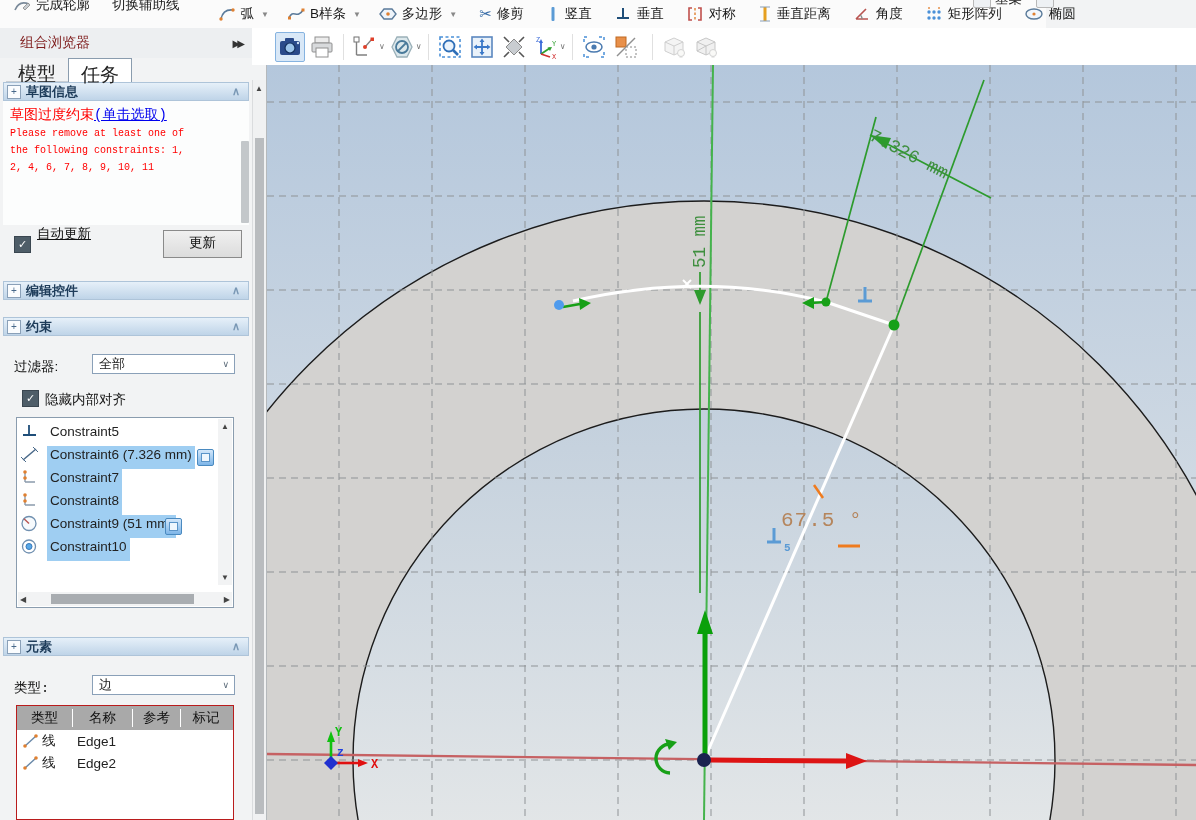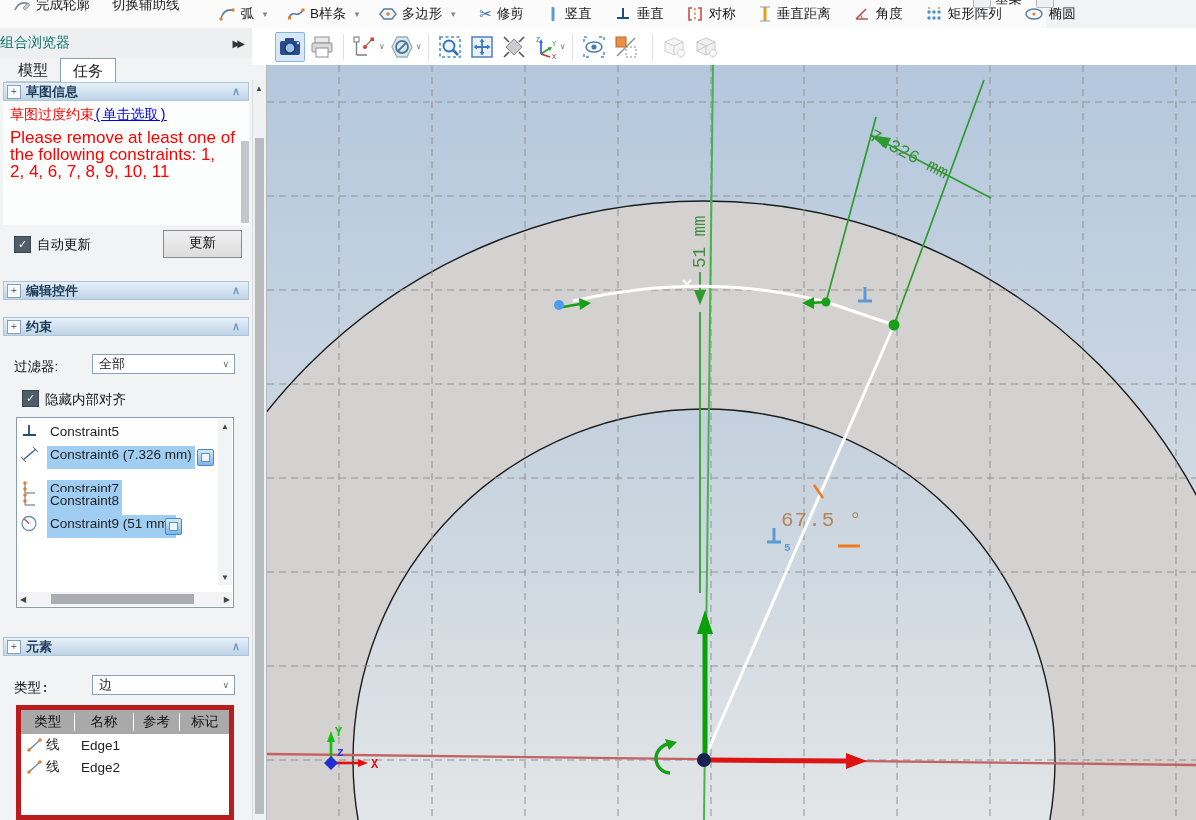--- a/index.html
+++ b/index.html
@@ -12,49 +12,49 @@
   .tb1 .item span.lbl{font-size:13.5px;color:#1a1a1a;}
   .tb1 .cut{position:relative;top:-9px;}
   .tb1 .sep{width:1px;height:22px;background:#d8d8d8;margin:0 2px;}
   .caret{font-size:8px;color:#888;margin-left:2px;}
   .t1-partial{position:absolute;top:-10px;right:24px;display:flex;align-items:center;gap:4px;}
   .t1-partial2{position:absolute;top:-10px;right:-8px;}
   .pbox{width:16px;height:16px;border:1px solid #b8b8b8;background:#eef1f4;border-radius:2px;}
   
   .tb2-left{position:absolute;left:0;top:28px;width:252px;height:30px;background:#edeff1;
             display:flex;align-items:center;}
-  .tb2-left .ttl{margin-left:0;font-size:14px;color:#0f766e;}
+  .tb2-left .ttl{margin-left:20px;font-size:14px;color:#7f1d1d;}
   .tb2-left .chv{position:absolute;right:10px;font-size:10px;color:#333;letter-spacing:-3px;}
   .tb2-right{position:absolute;left:252px;top:28px;width:944px;height:37px;background:#ffffff;
              display:flex;align-items:center;padding-left:22px;box-sizing:border-box;}
   .tbtn{width:30px;height:30px;display:flex;align-items:center;justify-content:center;margin:0 1px;}
   .tbtn.pressed{background:#d9e8f7;border:1px solid #86b3e0;border-radius:2px;width:28px;height:28px;}
   .tbtn.dis{opacity:.65;}
   .tb2-right .sep{width:1px;height:26px;background:#e0e0e0;margin:0 5px;}
   .dd{font-size:8px;color:#777;margin:0 1px 0 -2px;}
   
   .panel{position:absolute;left:0;top:58px;width:252px;height:762px;background:#f2f3f4;}
   .tabs{position:absolute;left:6px;top:0;height:24px;display:flex;}
-  .tab{padding:3px 12px 2px;font-size:15px;color:#222;}
+  .tab{padding:3px 12px 2px;font-size:19px;color:#222;}
   .tab.active{background:#fff;border:1px solid #8a9cae;border-bottom:none;position:relative;z-index:2;}
   .tab.inactive{border-bottom:1px solid #c9ced3;}
   .sechdr{position:absolute;left:3px;width:246px;height:19px;
           background:linear-gradient(#e6f0f9,#bfd4e8);border:1px solid #aec4d9;box-sizing:border-box;
           display:flex;align-items:center;overflow:hidden;}
   .sechdr .plus{width:12px;height:12px;background:#fafcfe;border:1px solid #8aa0b8;margin:0 5px 0 3px;
           font-size:10px;line-height:11px;text-align:center;color:#47688a;}
   .sechdr .htxt{font-weight:bold;font-size:13px;color:#1e3c5a;}
   .sechdr .col{position:absolute;right:8px;color:#7a98b5;font-size:11px;font-weight:bold;}
   .content1{position:absolute;left:3px;top:43px;width:246px;height:124px;background:#fcfdfd;}
   .warnline{position:absolute;left:7px;top:5px;font-size:14px;white-space:nowrap;
             font-family:Liberation Mono, monospace;}
   .warnline .red{color:#ff0000;}
   .warnline a{color:#0000ee;text-decoration:underline;cursor:pointer;}
-  .warntxt{position:absolute;left:7px;font-size:17px;color:#ff0000;white-space:nowrap;
-           font-family:Liberation Sans, sans-serif;}
+  .warntxt{position:absolute;left:7px;font-size:10px;color:#ff0000;white-space:nowrap;
+           font-family:Liberation Mono, monospace;}
   .mini-scroll{position:absolute;left:238px;top:40px;width:8px;height:82px;background:#c3c7ca;border-radius:1px;}
   .chk{position:absolute;width:15px;height:15px;background:#4e5d68;border:1px solid #3a4650;
        color:#fff;font-size:11px;line-height:14px;text-align:center;}
   .lab{position:absolute;font-size:13.5px;color:#111;}
   .btn{position:absolute;width:77px;height:26px;background:linear-gradient(#f0f0f0,#dcdcdc);
        border:1px solid #8a8a8a;font-size:13.5px;text-align:center;line-height:24px;color:#111;}
   .ddl{position:absolute;height:20px;background:#fff;border:1px solid #8aa0b8;box-sizing:border-box;
        font-size:13px;display:flex;align-items:center;padding-left:6px;}
   .ddl .v{flex:1;}
   .ddl .c{color:#5a6a78;font-size:9px;margin-right:5px;}
@@ -70,21 +70,21 @@
   .editbtn:after{content:"";position:absolute;left:3px;top:3px;width:7px;height:7px;background:#eef6fd;border:1px solid #5a94c8;}
   .vscr{position:absolute;right:1px;top:1px;width:14px;height:166px;background:#f2f3f4;
         display:flex;flex-direction:column;justify-content:space-between;align-items:center;}
   .vscr span{font-size:8px;color:#444;padding:3px 0;}
   .hscr{position:absolute;left:1px;bottom:1px;width:214px;height:14px;background:#f2f3f4;}
   .hscr .lb{position:absolute;left:2px;top:3px;font-size:8px;color:#444;}
   .hscr .rb{position:absolute;right:2px;top:3px;font-size:8px;color:#444;}
   .hscr .thumb{position:absolute;left:33px;top:2px;width:143px;height:10px;background:#a9adb1;}
   
   .etable{position:absolute;left:16px;top:647px;width:218px;height:115px;background:#fff;
-          border:5px solid #b91c1c;box-sizing:border-box;}
+          border:1px solid #b91c1c;box-sizing:border-box;}
   .ethead{display:flex;height:24px;background:#a9a9a9;align-items:center;}
   .ethead div{font-size:13.5px;color:#111;text-align:center;border-right:1px solid #fff;box-sizing:border-box;}
   .etrow{display:flex;height:22px;align-items:center;}
   .eticon{width:18px;margin-left:5px;flex:none;}
   .ettype{font-size:13.5px;width:34px;margin-left:2px;}
   .etname{font-size:13.5px;margin-left:1px;}
   
   .pscroll{position:absolute;left:252px;top:80px;width:14px;height:740px;background:#f0f1f2;
            border-left:1px solid #dadcde;}
   .pscroll .up{position:absolute;top:4px;left:2px;font-size:8px;color:#444;}
@@ -334,21 +334,21 @@
     <div class="warnline">
       <span class="red">草图过度约束</span><a>(单击选取)</a>
     </div>
     <div class="warntxt" style="top:27px;">Please remove at least one of</div>
     <div class="warntxt" style="top:44px;">the following constraints: 1,</div>
     <div class="warntxt" style="top:61px;">2, 4, 6, 7, 8, 9, 10, 11</div>
     <div class="mini-scroll"></div>
   </div>
 
   <div class="chk" style="left:14px;top:178px;">✓</div>
-  <div class="lab" style="left:37px;top:178px;">自动更新</div>
+  <div class="lab" style="left:37px;top:167px;text-decoration:underline;">自动更新</div>
   <div class="btn" style="left:163px;top:172px;">更新</div>
 
   <div class="sechdr" style="top:223px;">
     <span class="plus">+</span>
     <span class="htxt">编辑控件</span>
     <span class="col">∧</span>
   </div>
 
   <div class="sechdr" style="top:259px;">
     <span class="plus">+</span>
@@ -373,21 +373,21 @@
       <span class="ctext">Constraint5</span>
     </div>
     <div class="crow" style="top:28px;">
       <svg class="cicon" viewBox="0 0 20 17">
           <path d="M3,14 L16,3" stroke="#4a6a8a" stroke-width="1.5"></path>
           <path d="M1,11 L6,16 M13,1 L18,6" stroke="#4a6a8a" stroke-width="1"></path>
         </svg>
       <span class="ctext sel">Constraint6 (7.326 mm)</span>
       <span class="editbtn" style="left:180px;"></span>
     </div>
-    <div class="crow" style="top:62px;text-decoration:underline;">
+    <div class="crow" style="top:51px;">
       <svg class="cicon" viewBox="0 0 20 17">
           <path d="M5,2 V13 M5,13 H15" stroke="#8a9aac" stroke-width="1.4" fill="none"></path>
           <circle cx="5" cy="3" r="1.8" fill="#e08030"></circle>
           <circle cx="5" cy="9" r="1.8" fill="#e08030"></circle>
         </svg>
       <span class="ctext sel">Constraint7</span>
     </div>
     <div class="crow" style="top:74px;">
       <svg class="cicon" viewBox="0 0 20 17">
           <path d="M5,2 V13 M5,13 H15" stroke="#8a9aac" stroke-width="1.4" fill="none"></path>
@@ -396,20 +396,27 @@
         </svg>
       <span class="ctext sel">Constraint8</span>
     </div>
     <div class="crow" style="top:97px;">
       <svg class="cicon" viewBox="0 0 20 17">
           <circle cx="9" cy="8.5" r="7" fill="#f6fafd" stroke="#7090b0" stroke-width="1.3"></circle>
           <path d="M9,8.5 L4,3.8" stroke="#b85450" stroke-width="1.4"></path>
         </svg>
       <span class="ctext sel">Constraint9 (51 mm)</span>
       <span class="editbtn" style="left:148px;"></span>
+    </div>
+    <div class="crow" style="top:120px;">
+      <svg class="cicon" viewBox="0 0 20 17">
+          <circle cx="9" cy="8.5" r="6.5" fill="#fff" stroke="#7090b0" stroke-width="1.3"></circle>
+          <circle cx="9" cy="8.5" r="3" fill="#58a8e8" stroke="#3878b8"></circle>
+        </svg>
+      <span class="ctext sel">Constraint10</span>
     </div>
     <div class="vscr">
         <span>▲</span>
         <span>▼</span>
       </div>
     <div class="hscr">
       <span class="lb">◀</span>
       <div class="thumb"></div>
       <span class="rb">▶</span>
     </div>

